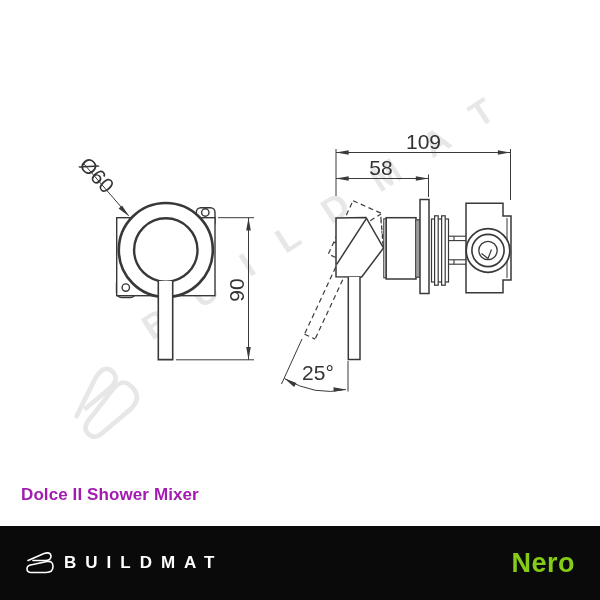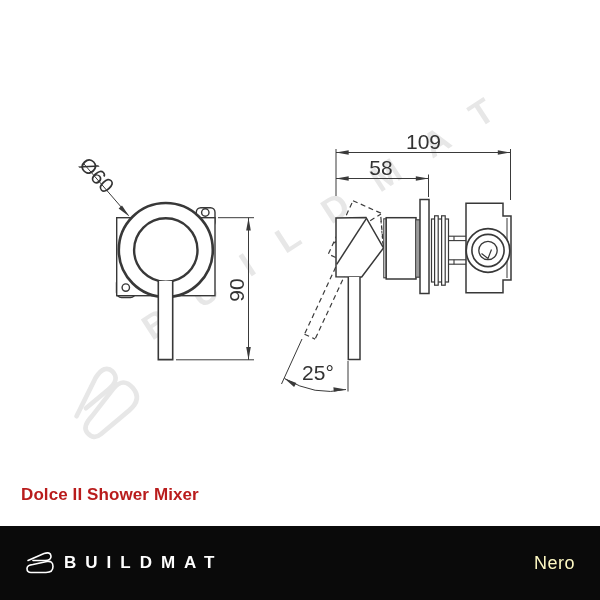--- a/index.html
+++ b/index.html
@@ -2,27 +2,27 @@
 <html><head>
 <meta charset="utf-8">
 <style>
   html,body{margin:0;padding:0;background:#fff;}
   #page{position:relative;width:600px;height:600px;background:#ffffff;overflow:hidden;
         font-family:"Liberation Sans", sans-serif;}
   #drawing-svg{position:absolute;left:0;top:0;}
   .dim-text{font-family:"Liberation Sans", sans-serif;font-size:21px;fill:#333;}
   .wm-text{font-family:"Liberation Sans", sans-serif;font-weight:bold;}
   #product-title{position:absolute;left:21px;top:485px;font-size:17px;font-weight:bold;
-        color:#b91c1c;letter-spacing:0.1px;}
+        color:#a21caf;letter-spacing:0.1px;}
   #footer{position:absolute;left:0;top:526px;width:600px;height:74px;background:#0a0a0a;
         display:flex;align-items:center;justify-content:space-between;
         padding:0 25px;box-sizing:border-box;}
   #footer-left{display:flex;align-items:center;gap:9px;}
   #footer-brand{color:#ffffff;font-size:17px;font-weight:bold;letter-spacing:9px;}
-  #footer-partner{color:#fef9c3;font-size:18px;font-weight:normal;letter-spacing:0.5px;}
+  #footer-partner{color:#84cc16;font-size:27px;font-weight:bold;letter-spacing:0.5px;}
 </style>
 </head>
 <body>
 
 <div id="page">
 
   <svg id="drawing-svg" width="600" height="485" viewBox="0 0 600 485">
 
     <g>
       <text class="wm-text" transform="translate(152,341) rotate(-33)" font-size="35" letter-spacing="33" fill="#e7e7e7">BUILDMAT</text>

